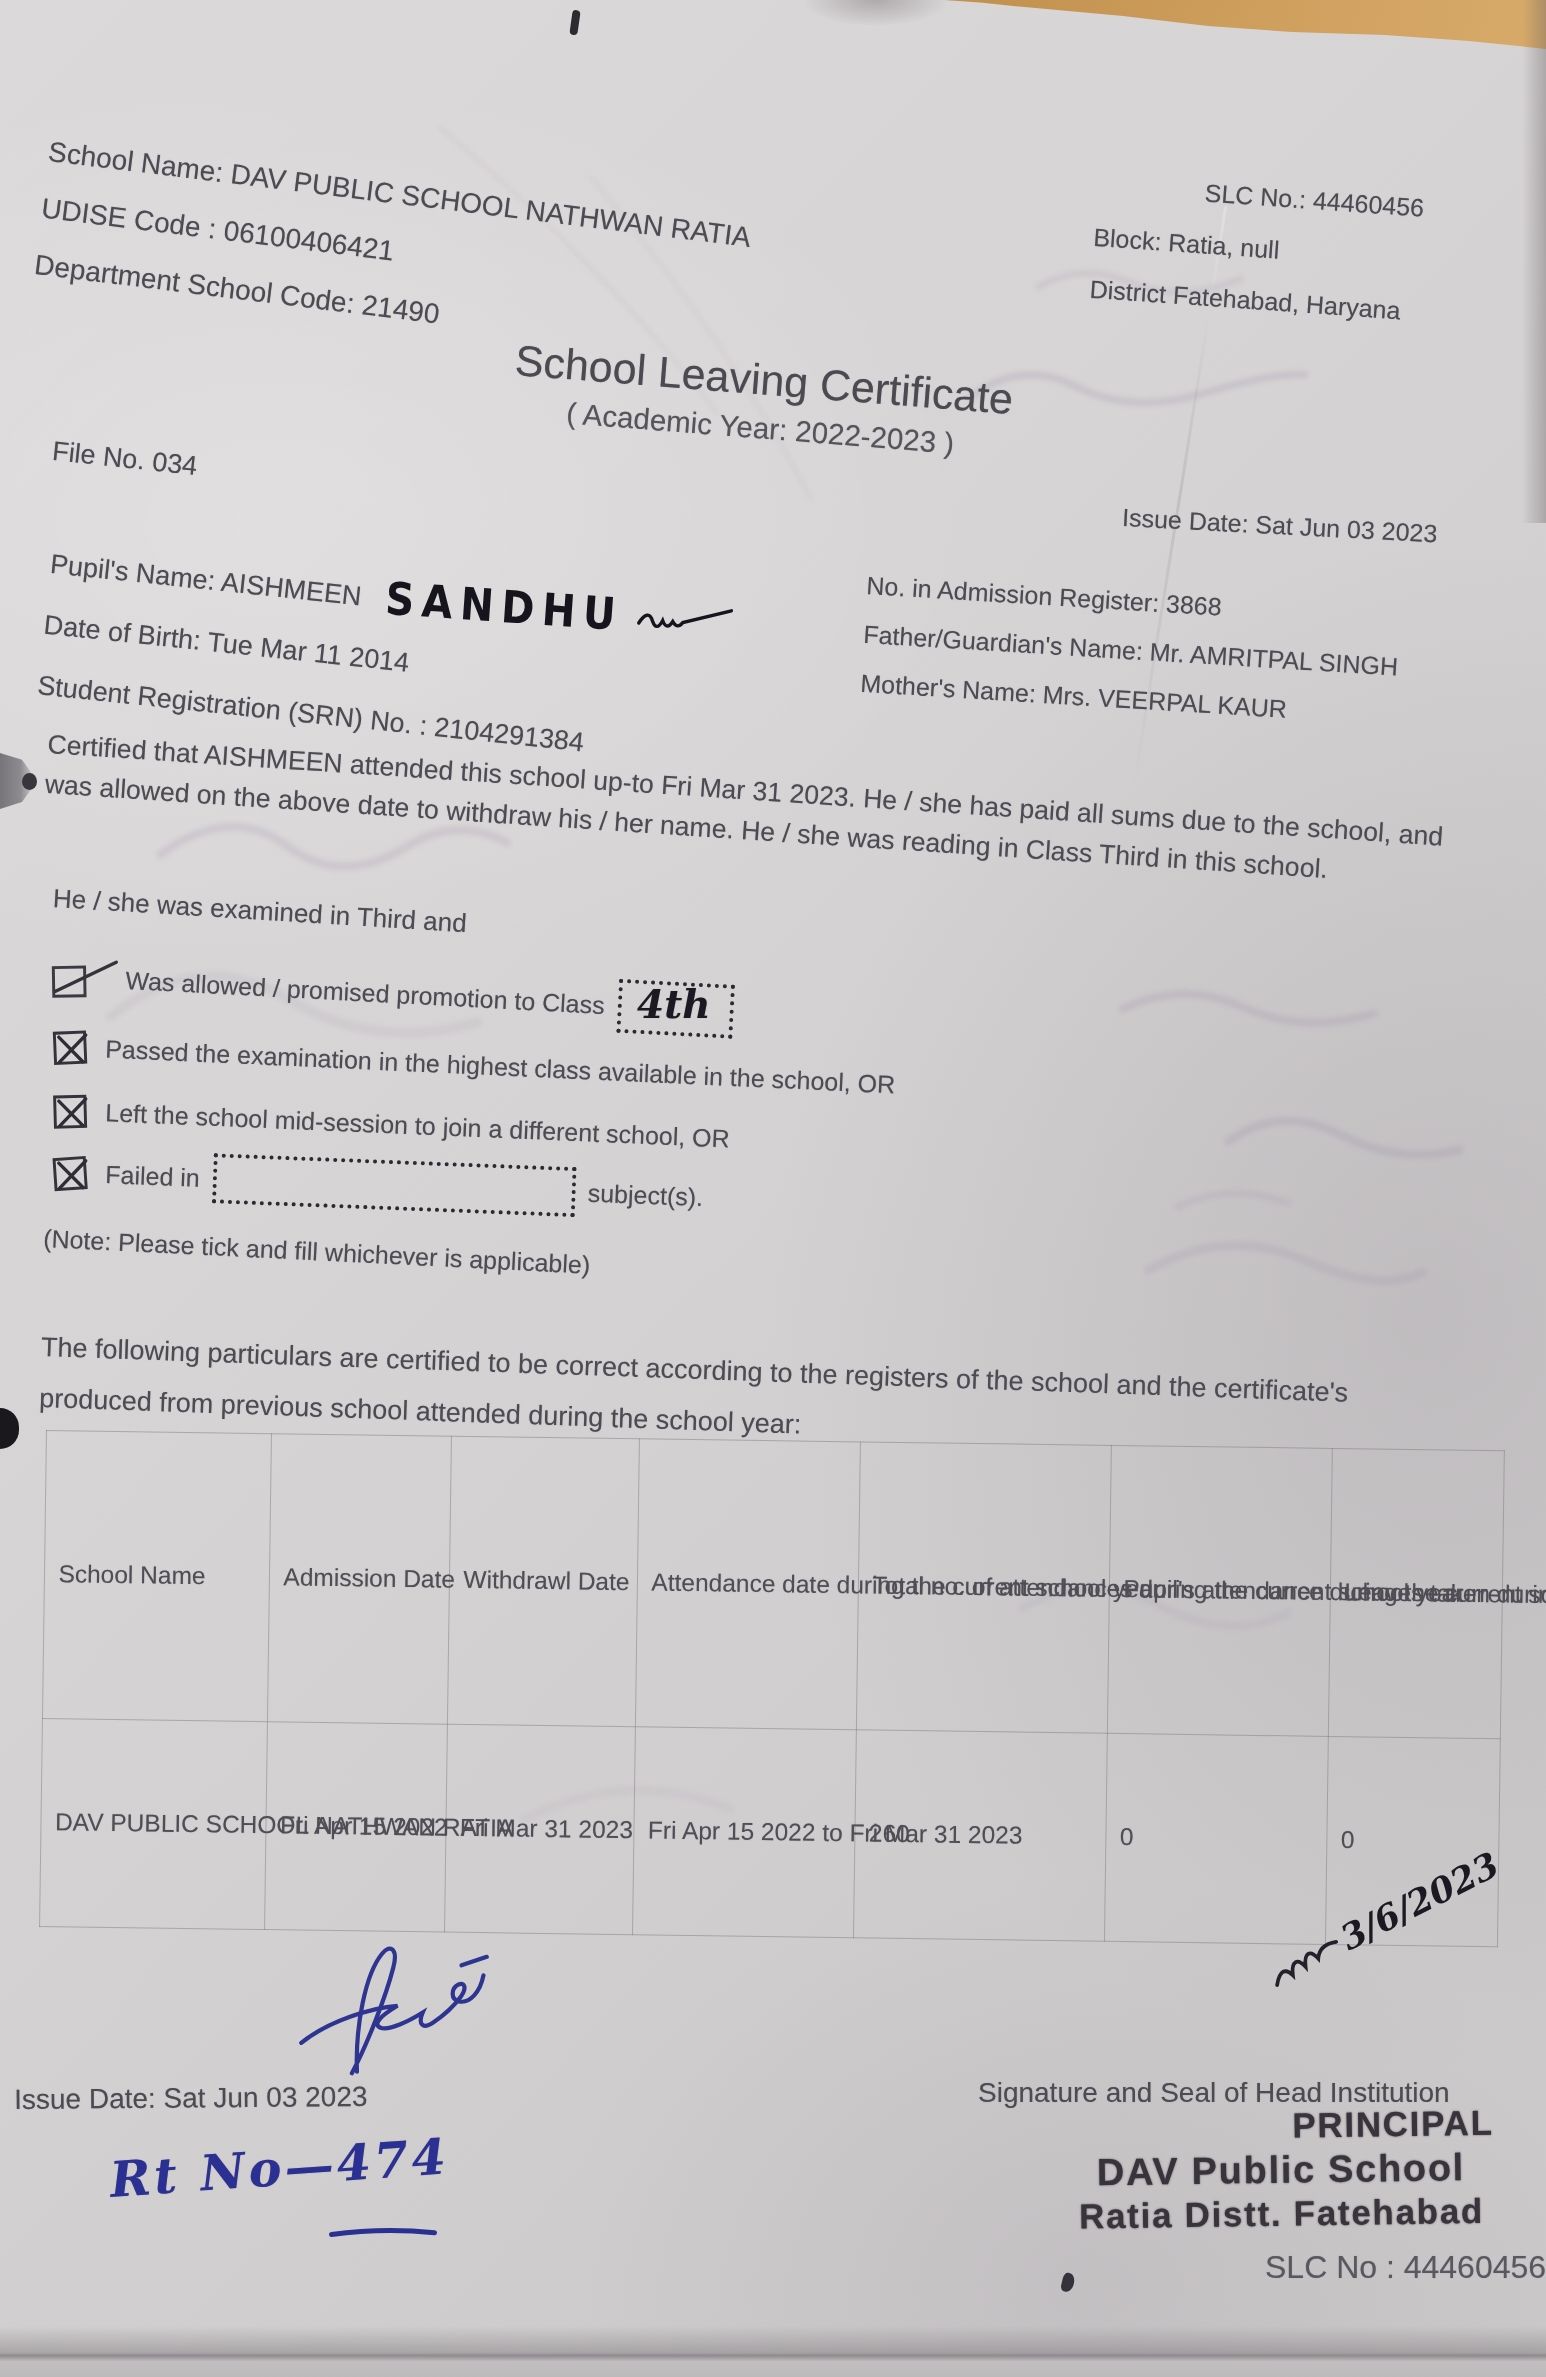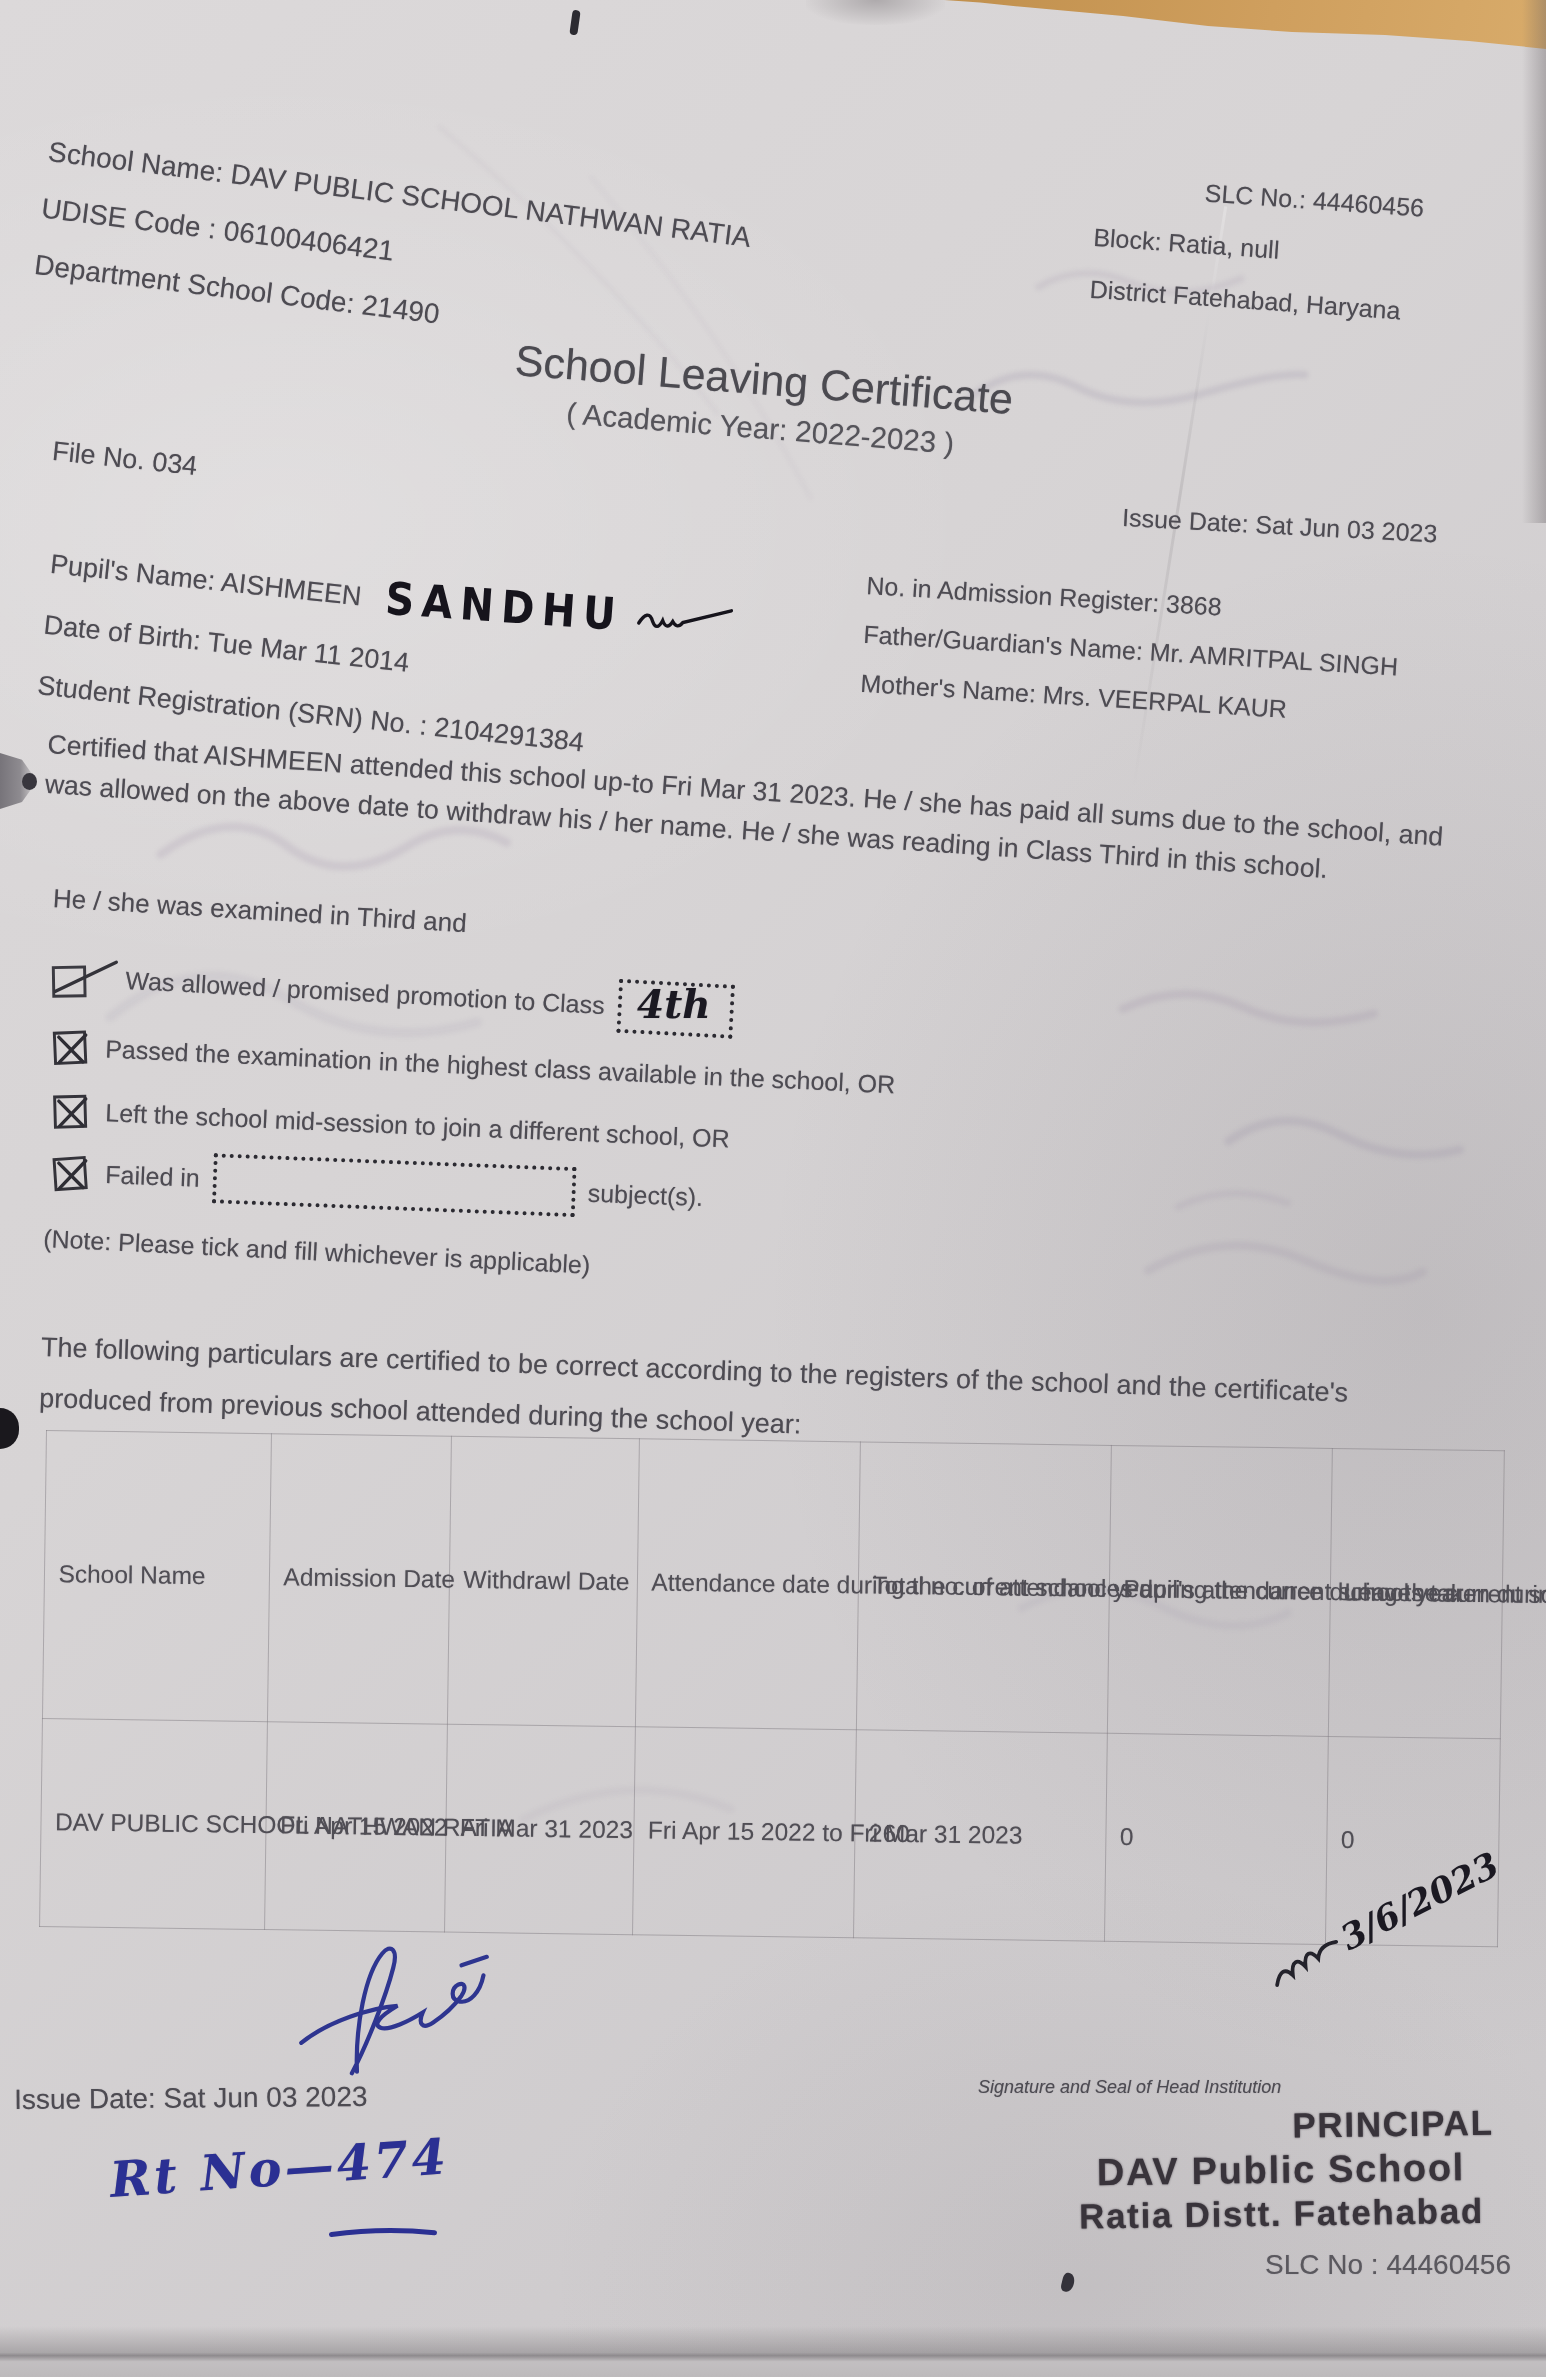--- a/index.html
+++ b/index.html
@@ -200,26 +200,26 @@
     <path d="M4 10 Q65 2 126 8" fill="none" stroke="#2b3093" stroke-width="6" stroke-linecap="round"></path>
   </svg>
 
   <div class="artifact" style="left:1258px;top:1959px;transform:rotate(-27deg);transform-origin:0 0;display:flex;align-items:center;">
     <svg width="81" height="42" viewBox="0 0 96 50">
       <path d="M6 38 C16 24 24 24 28 36 C34 20 42 20 46 34 C52 18 60 18 64 32 C70 22 80 20 92 24" fill="none" stroke="#23222b" stroke-width="4.5" stroke-linecap="round"></path>
     </svg>
     <span class="hw-black" style="font-size:35px;font-weight:700;margin-left:3.4px;white-space:nowrap;">3/6/2023</span>
   </div>
 
-  <div class="t" style="left:978px;top:2077px;font-size:18px;font-style:italic;">Signature and Seal of Head Institution</div>
+  <div class="t" style="left:978px;top:2077px;font-size:28px;">Signature and Seal of Head Institution</div>
 
   <div class="t" style="left:1047px;top:2107px;width:466px;text-align:center;transform:rotate(-0.8deg);transform-origin:0 0;line-height:44px;">
     <div class="stamp" style="font-size:35px;padding-left:245px;text-align:left;">PRINCIPAL</div>
     <div class="stamp" style="font-size:38px;">DAV  Public  School</div>
     <div class="stamp" style="font-size:35px;">Ratia Distt. Fatehabad</div>
   </div>
 
   <div class="artifact" style="left:1062px;top:2273px;width:11.8px;height:18.6px;background:#34323a;border-radius:40% 60% 60% 40%;transform:rotate(14deg);"></div>
 
-  <div class="t" style="left:1265px;top:2249px;font-size:28px;color:#5a585e;">SLC No : 44460456</div>
+  <div class="t" style="left:1265px;top:2249px;font-size:32px;color:#5a585e;">SLC No : 44460456</div>
 
 </div>
 
 
 </body></html>

